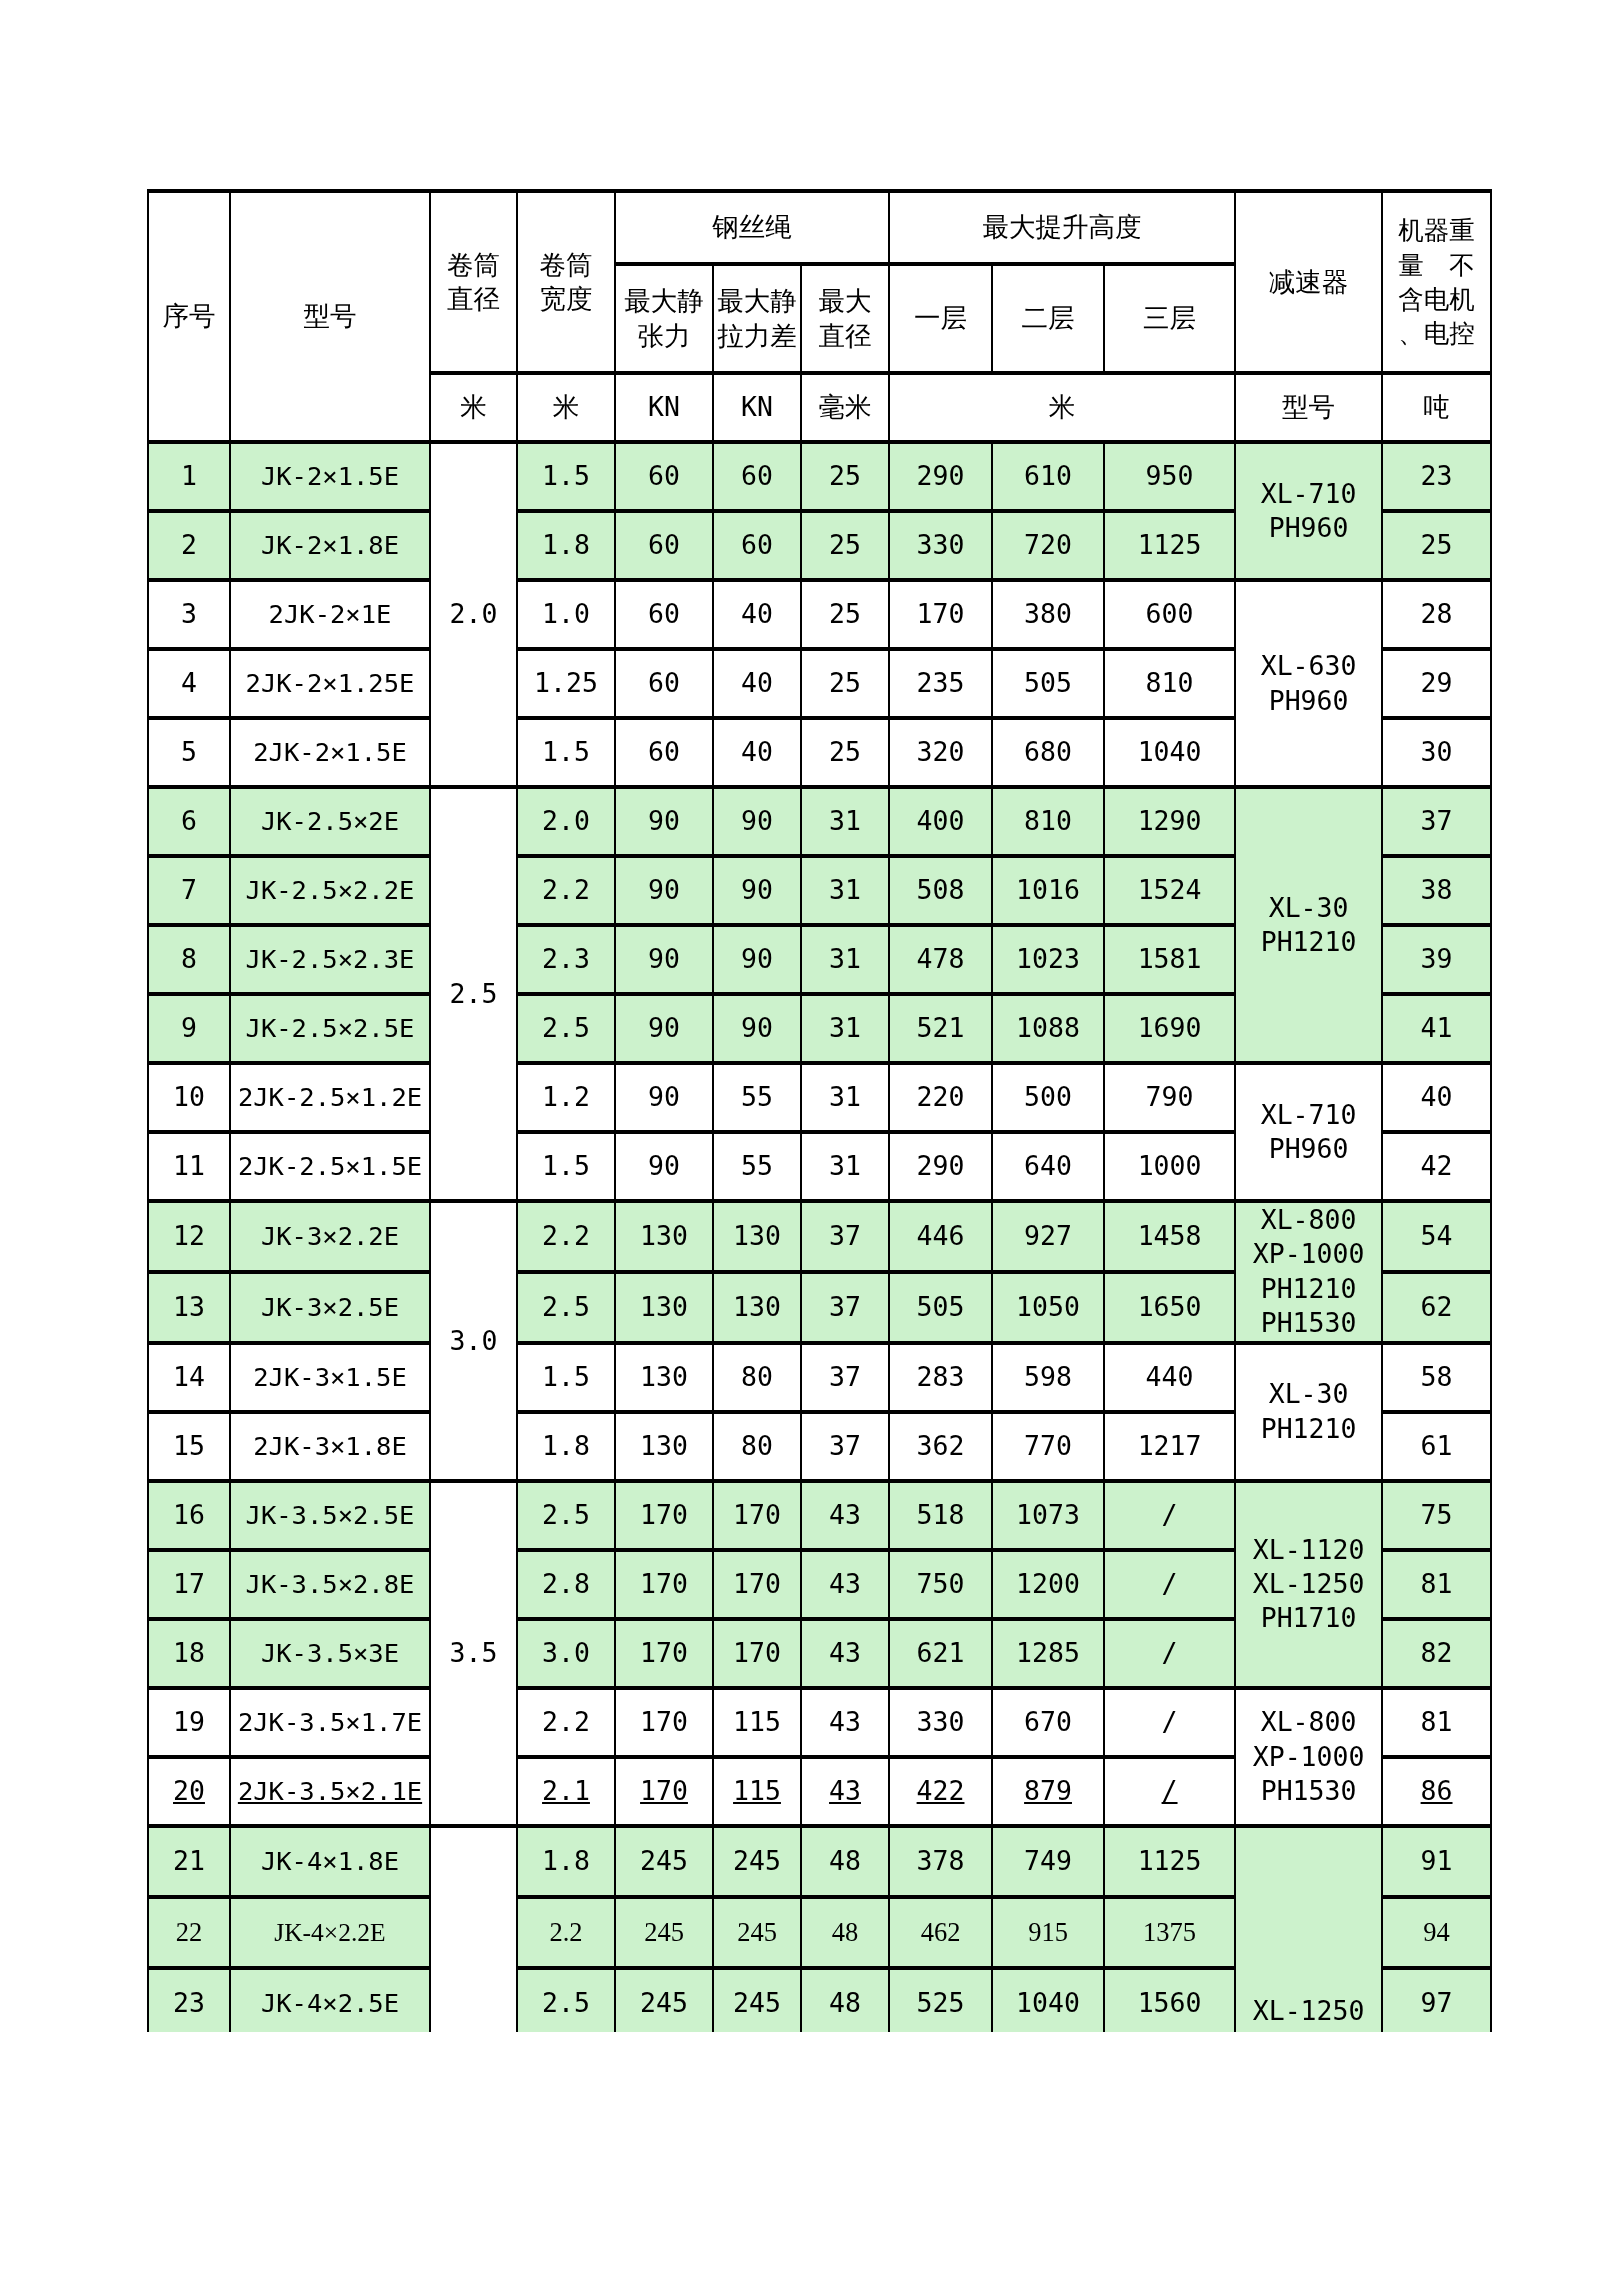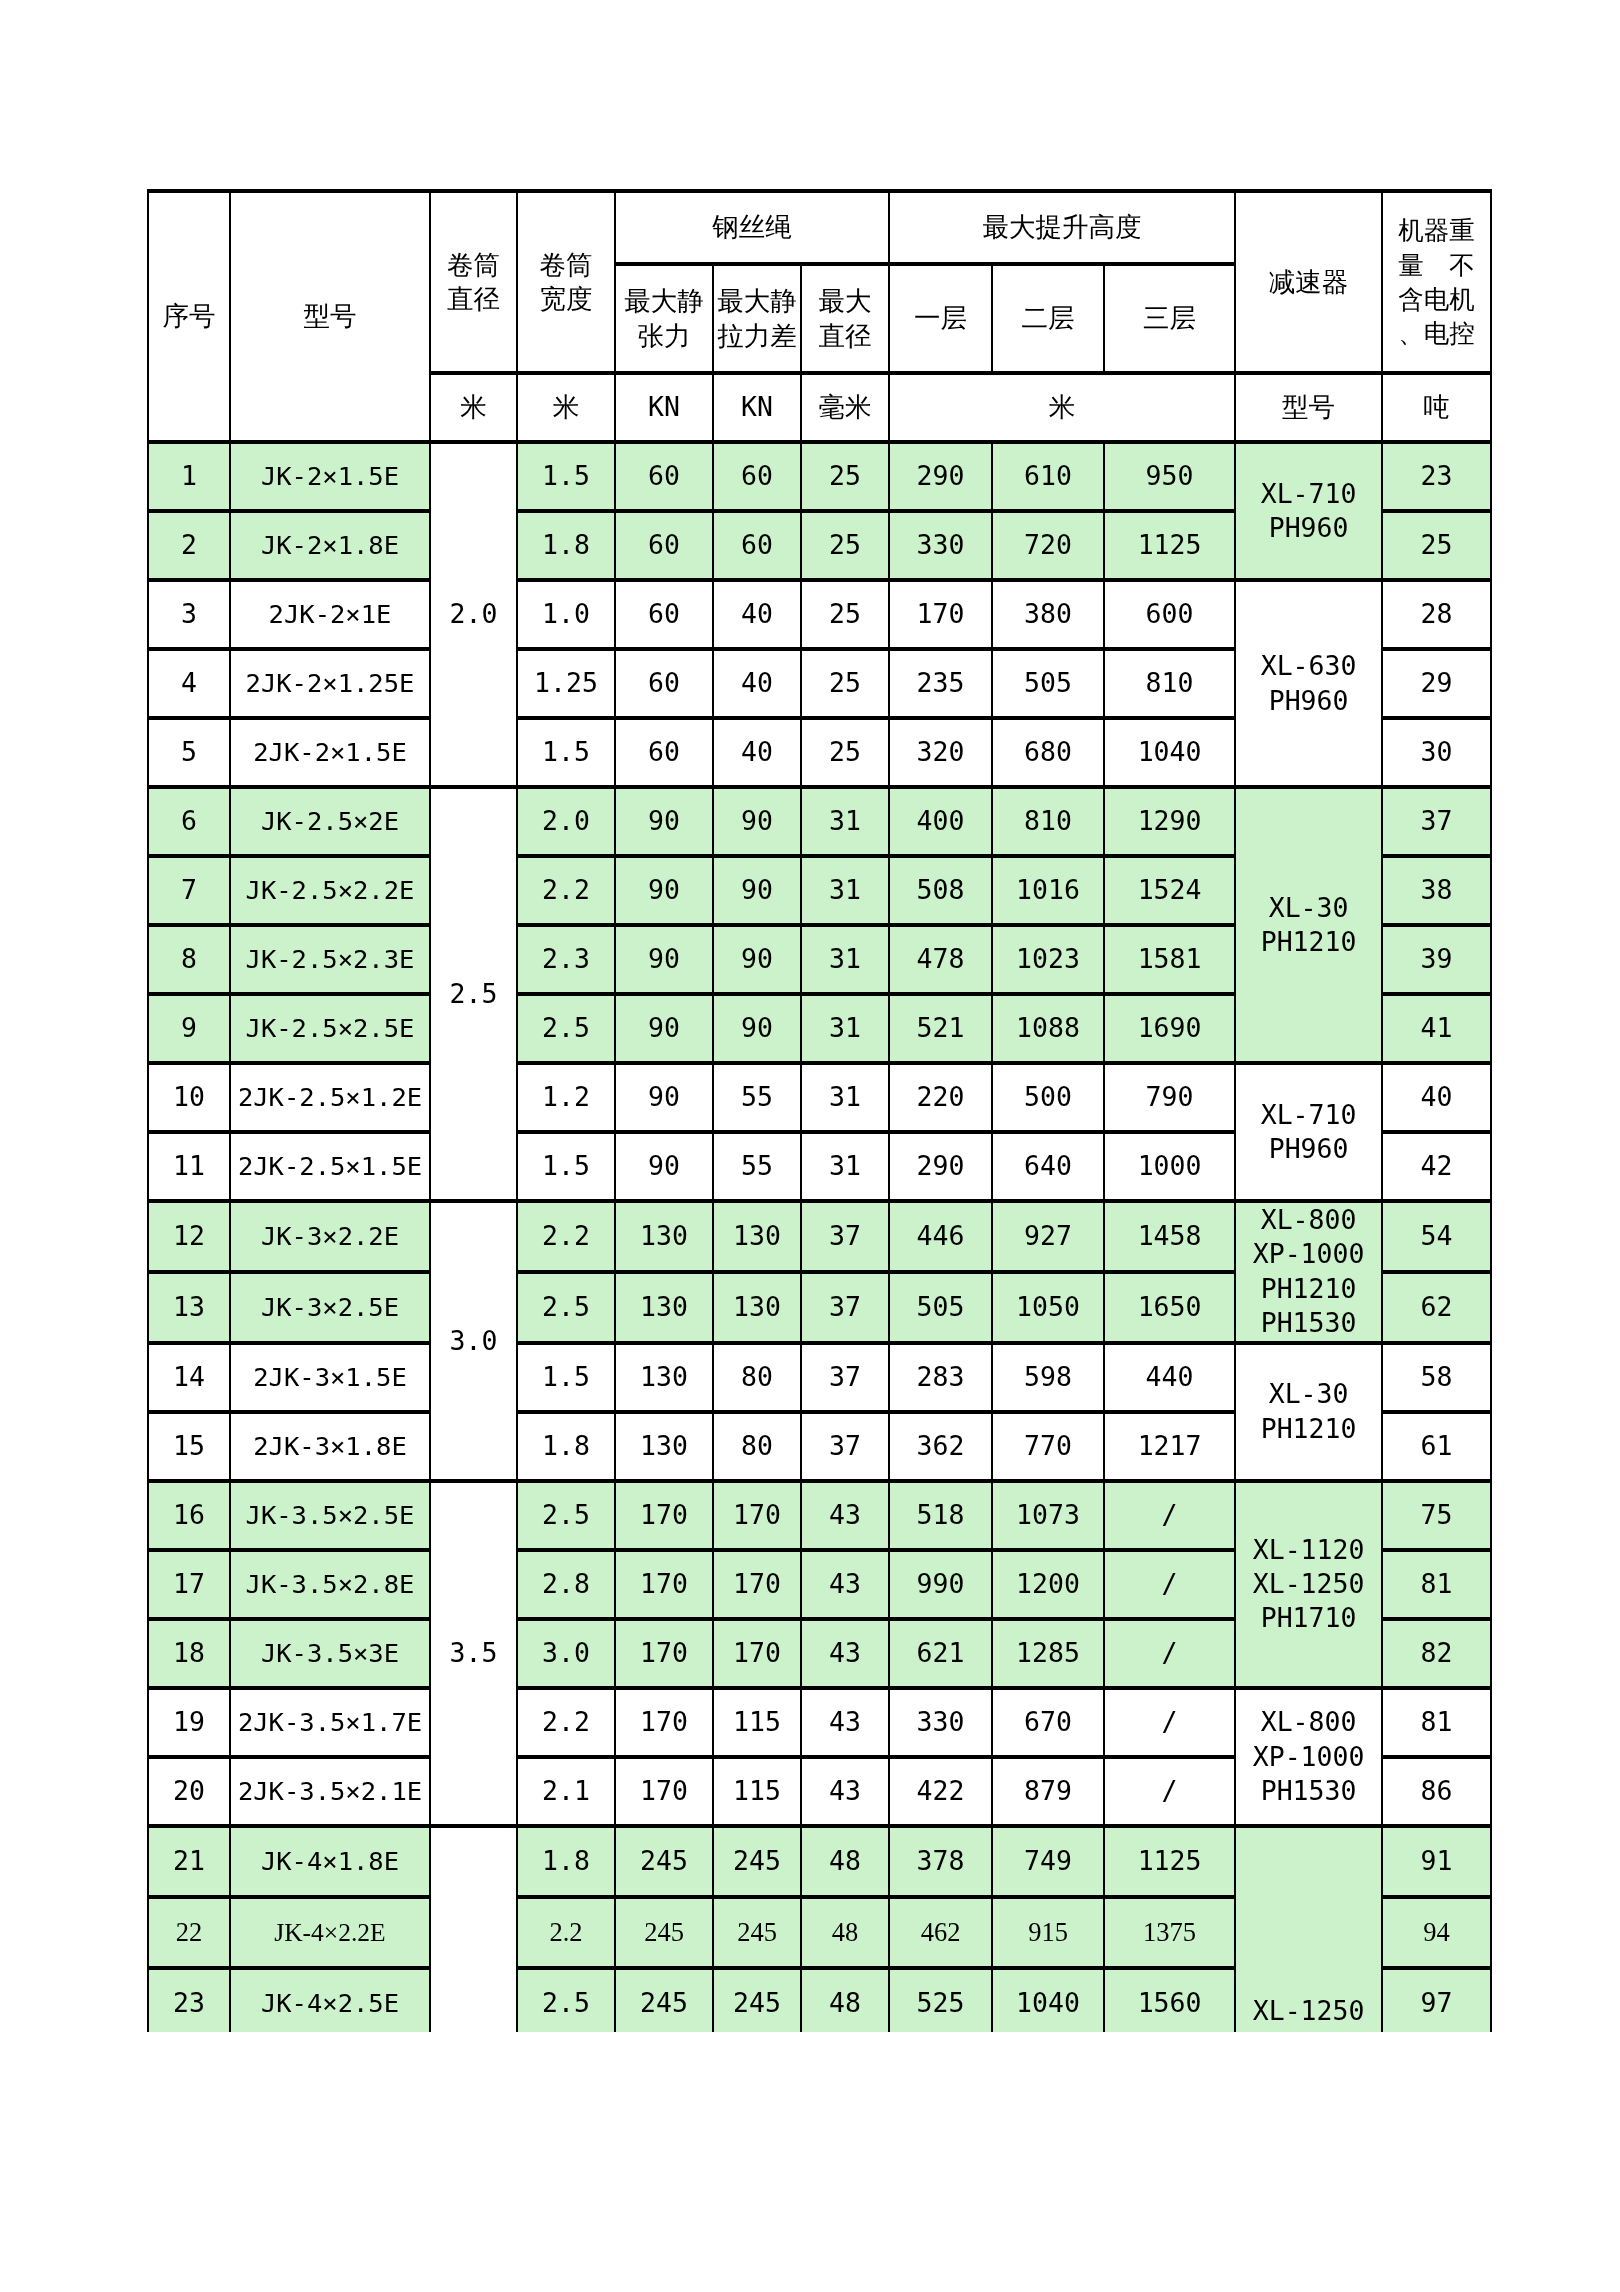--- a/index.html
+++ b/index.html
@@ -313,21 +313,21 @@
 PH1710</td>
           <td>75</td>
         </tr>
         <tr class="g" style="height: 69px; padding-left: 16px;">
           <td>17</td>
           <td class="c-model">JK-3.5×2.8E</td>
           <td>2.8</td>
           <td>170</td>
           <td>170</td>
           <td>43</td>
-          <td>990</td>
+          <td>750</td>
           <td>1200</td>
           <td>/</td>
           <td>81</td>
         </tr>
         <tr class="g" style="height: 69px;">
           <td>18</td>
           <td class="c-model">JK-3.5×3E</td>
           <td>3.0</td>
           <td>170</td>
           <td>170</td>
@@ -345,21 +345,21 @@
           <td>115</td>
           <td>43</td>
           <td>330</td>
           <td>670</td>
           <td>/</td>
           <td class="c-red" rowspan="2">XL-800
 XP-1000
 PH1530</td>
           <td>81</td>
         </tr>
-        <tr class="w" style="height: 69px;">
+        <tr class="w" style="height: 69px; text-decoration: underline;">
           <td>20</td>
           <td class="c-model">2JK-3.5×2.1E</td>
           <td>2.1</td>
           <td>170</td>
           <td>115</td>
           <td>43</td>
           <td>422</td>
           <td>879</td>
           <td>/</td>
           <td>86</td>

